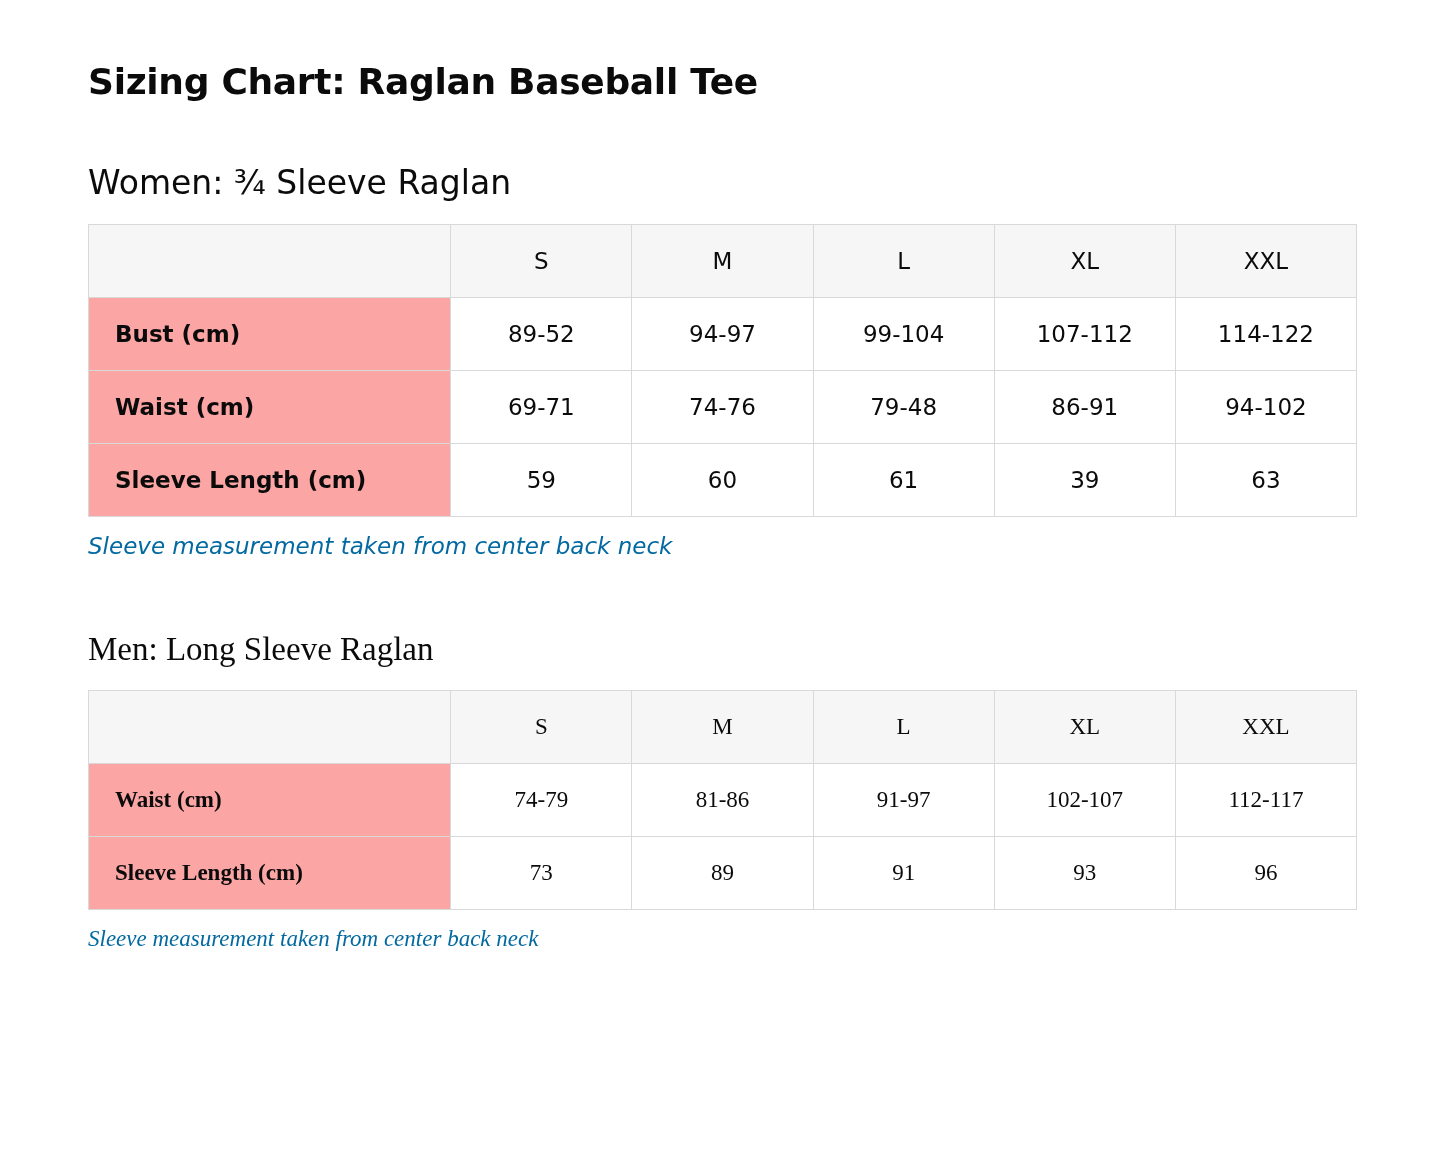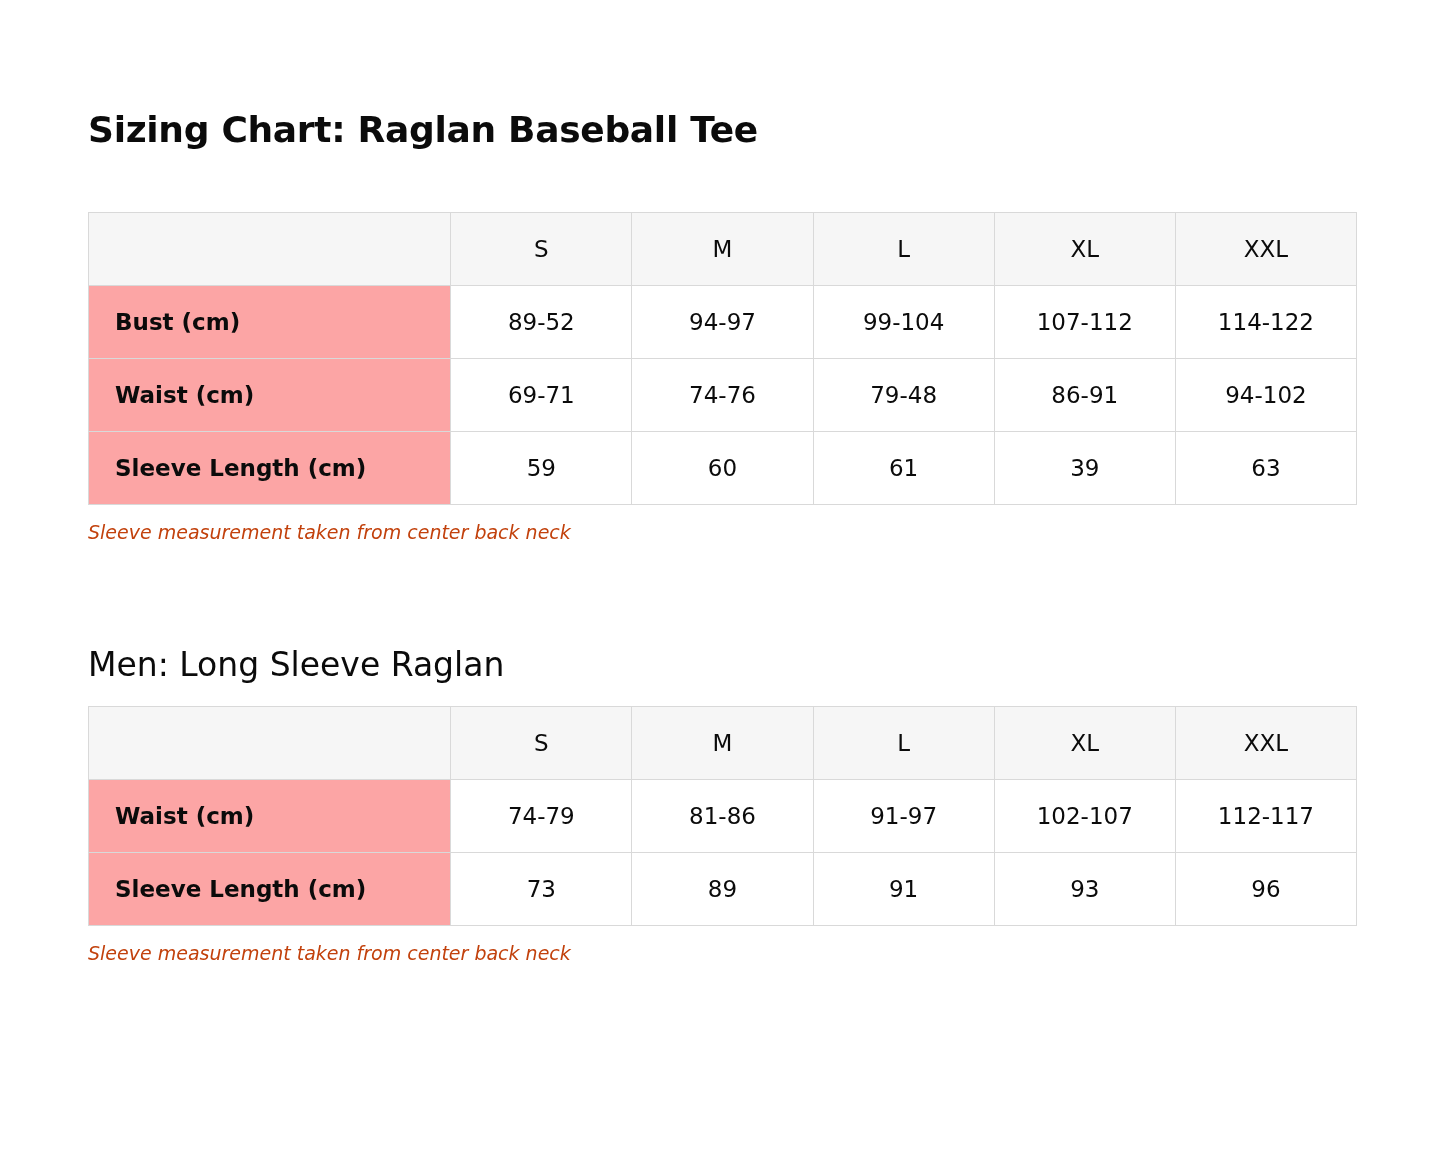--- a/index.html
+++ b/index.html
@@ -8,35 +8,36 @@
     background: #ffffff;
   }
   body {
     width: 1445px;
     height: 1156px;
     font-family: "DejaVu Sans", "Liberation Sans", sans-serif;
     color: #0b0b0b;
     -webkit-font-smoothing: antialiased;
   }
   .page {
-    padding: 110px 88px 0 88px;
+    padding: 62px 88px 0 88px;
     box-sizing: border-box;
   }
   .doc-title {
     font-size: 36px;
     font-weight: 700;
     letter-spacing: -0.3px;
     margin: 0 0 62px 0;
     line-height: 1.1;
   }
   .section {
     margin-bottom: 0;
   }
   .section + .section {
-    margin-top: 103px;
+    margin-top: 72px;
+    font-family: Liberation Serif, serif;
   }
   .section-title {
     font-size: 33px;
     font-weight: 400;
     margin: 0 0 22px 0;
     line-height: 1.15;
   }
   table.size-table {
     border-collapse: collapse;
     width: 1269px;
@@ -64,33 +65,34 @@
     background: #f6f6f6;
   }
   table.size-table tbody th.row-label {
     background: #fca5a5;
     text-align: left;
     font-weight: 700;
     padding-left: 26px;
   }
   .note {
     font-style: italic;
-    font-size: 19px;
+    font-size: 23px;
     margin: 16px 0 0 0;
-    color: #c2410c;
+    color: #0369a1;
   }
 </style>
 </head>
 <body>
 
 <div class="page">
 
   <h1 class="doc-title">Sizing Chart: Raglan Baseball Tee</h1>
 
   <div class="section">
+    <h2 class="section-title">Women: ¾ Sleeve Raglan</h2>
 
     <table class="size-table">
       <colgroup>
         <col class="label-col">
         <col class="size-col">
         <col class="size-col">
         <col class="size-col">
         <col class="size-col">
         <col class="size-col">
       </colgroup>

